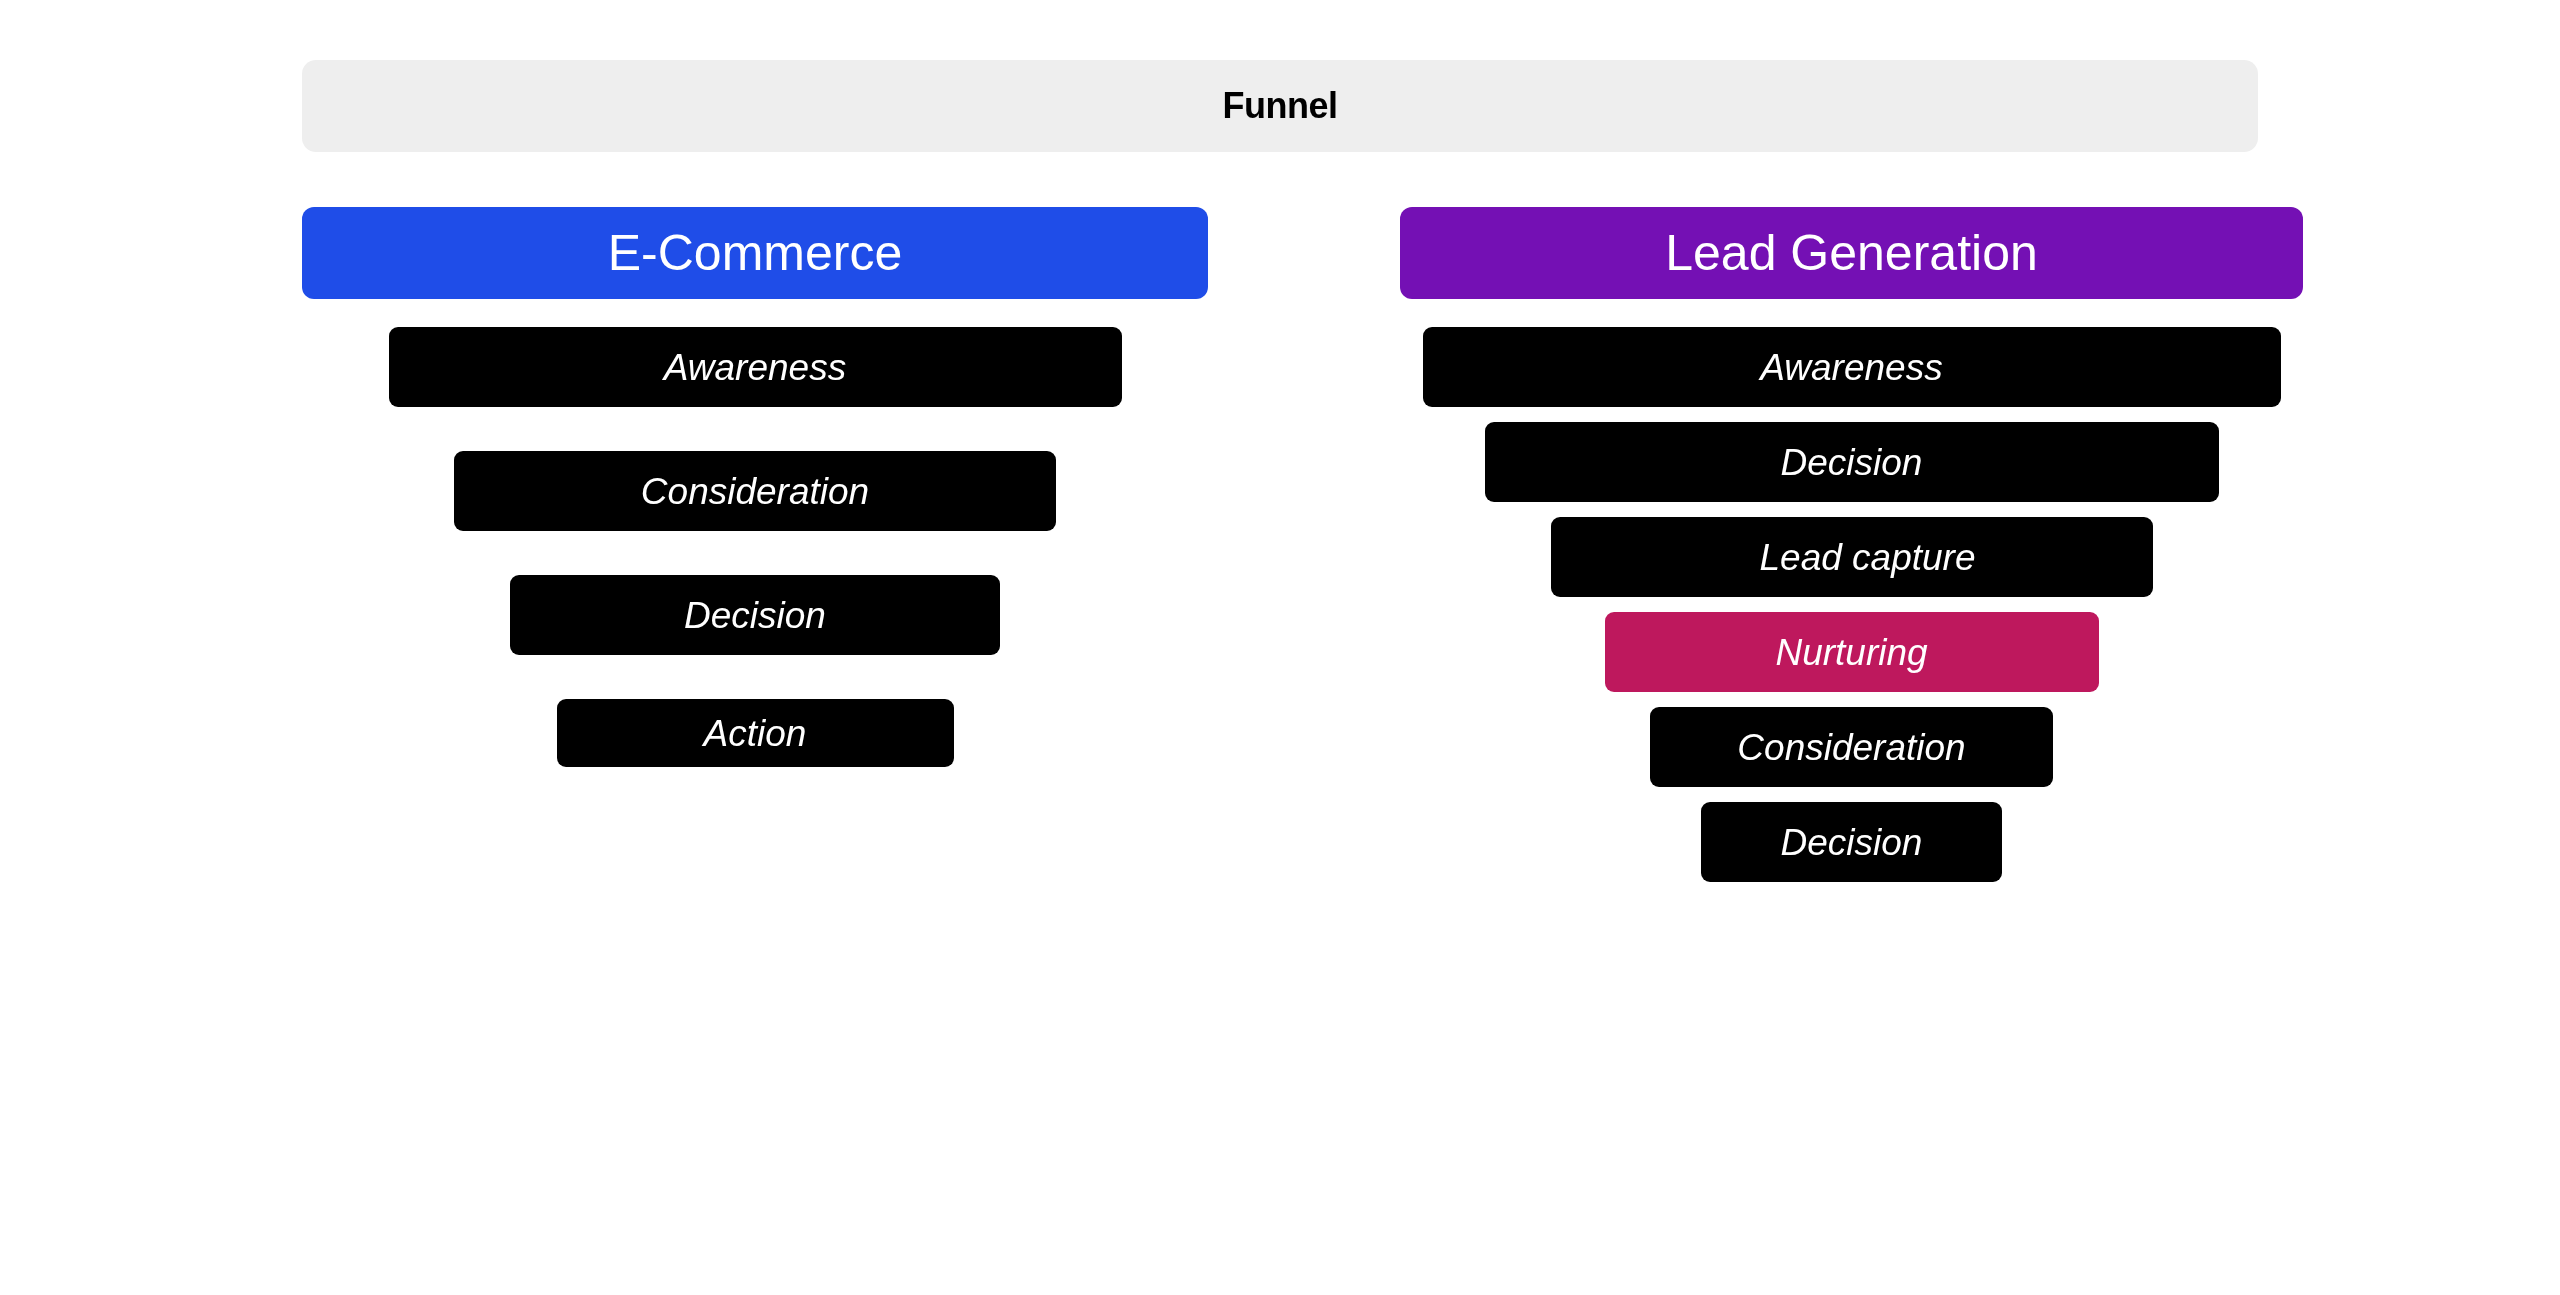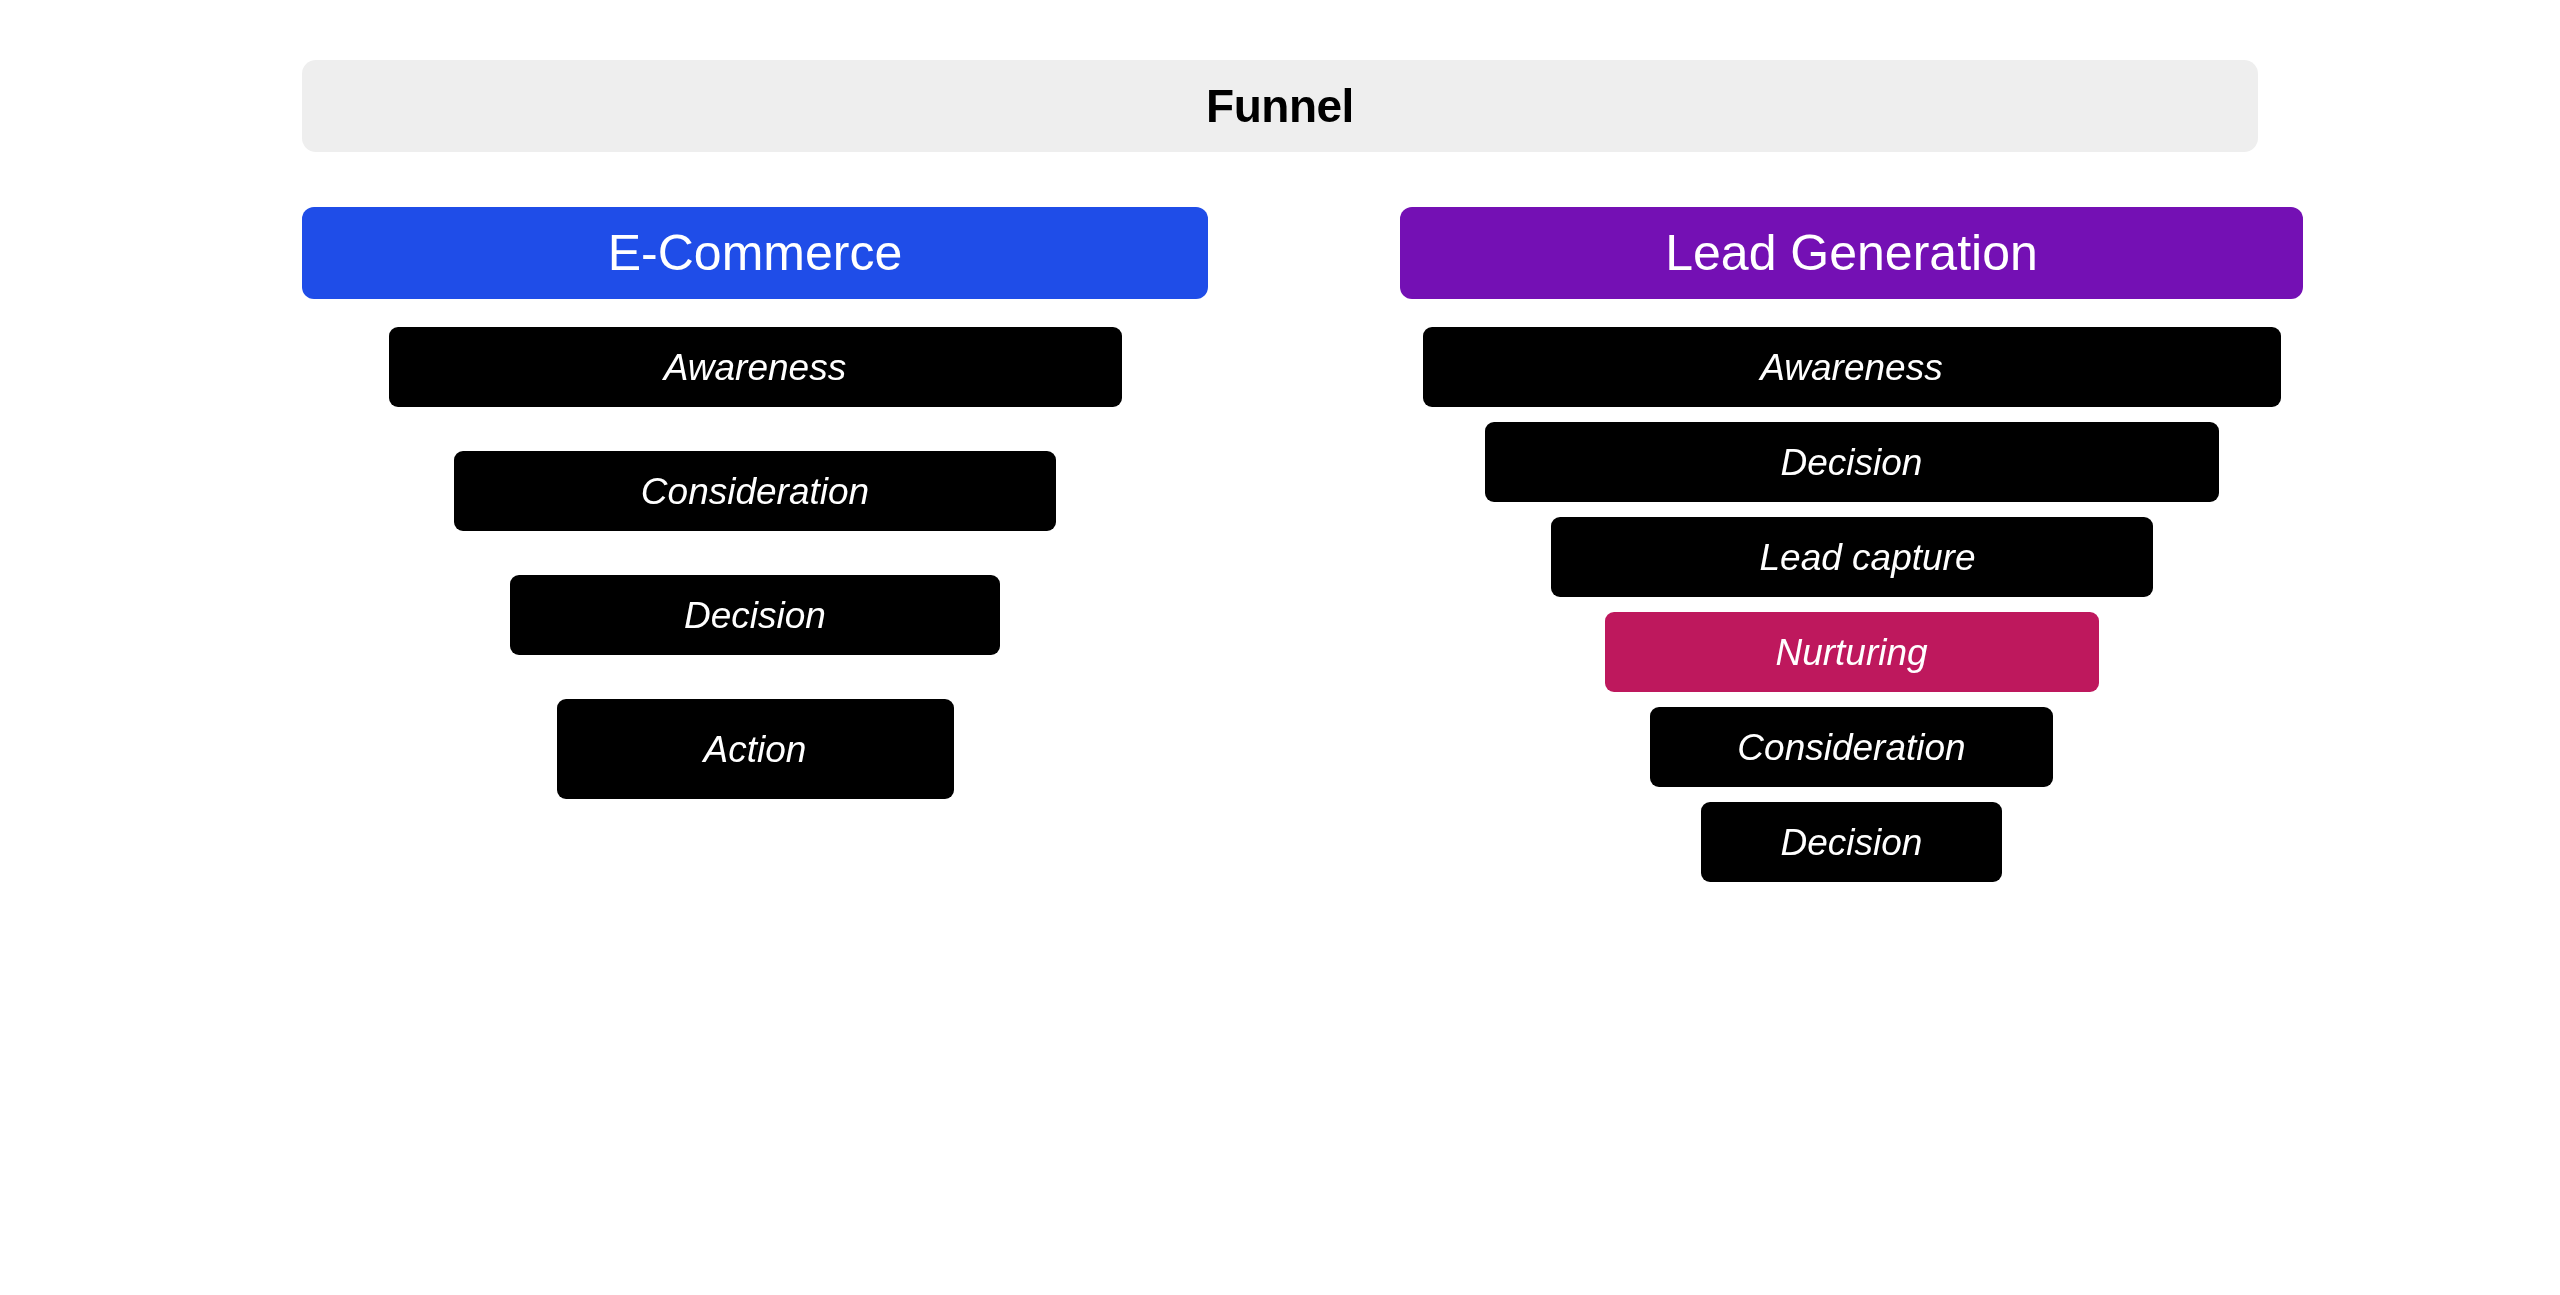--- a/index.html
+++ b/index.html
@@ -31,21 +31,21 @@
     top: 60px;
     width: 1956px;
     height: 92px;
     background: #eeeeee;
     border-radius: 14px;
     display: flex;
     align-items: center;
     justify-content: center;
   }
   .title-bar-text {
-    font-size: 46px;
+    font-size: 36px;
     font-weight: 700;
     color: #000000;
     letter-spacing: -0.5px;
     line-height: 1;
   }
 
   
   .columns {
     position: absolute;
     left: 0;
@@ -124,21 +124,21 @@
       <div class="stages">
           <div class="stage" style="width: 733px; height: 80px; background: rgb(0, 0, 0); margin-bottom: 44px;">
             <span class="stage-label" style="color: rgb(255, 255, 255);">Awareness</span>
           </div>
           <div class="stage" style="width: 602px; height: 80px; background: rgb(0, 0, 0); margin-bottom: 44px;">
             <span class="stage-label" style="color: rgb(255, 255, 255);">Consideration</span>
           </div>
           <div class="stage" style="width: 490px; height: 80px; background: rgb(0, 0, 0); margin-bottom: 44px;">
             <span class="stage-label" style="color: rgb(255, 255, 255);">Decision</span>
           </div>
-          <div class="stage" style="width: 397px; height: 100px; background: rgb(0, 0, 0); margin-bottom: 0px;">
+          <div class="stage" style="width: 397px; height: 68px; background: rgb(0, 0, 0); margin-bottom: 0px;">
             <span class="stage-label" style="color: rgb(255, 255, 255);">Action</span>
           </div>
         </div>
     </div>
 
     <div class="column column-right">
       <div class="column-header" style="background: rgb(116, 16, 180);">
         <span class="column-header-text" style="color: rgb(255, 255, 255);">Lead Generation</span>
       </div>
       <div class="stages">

